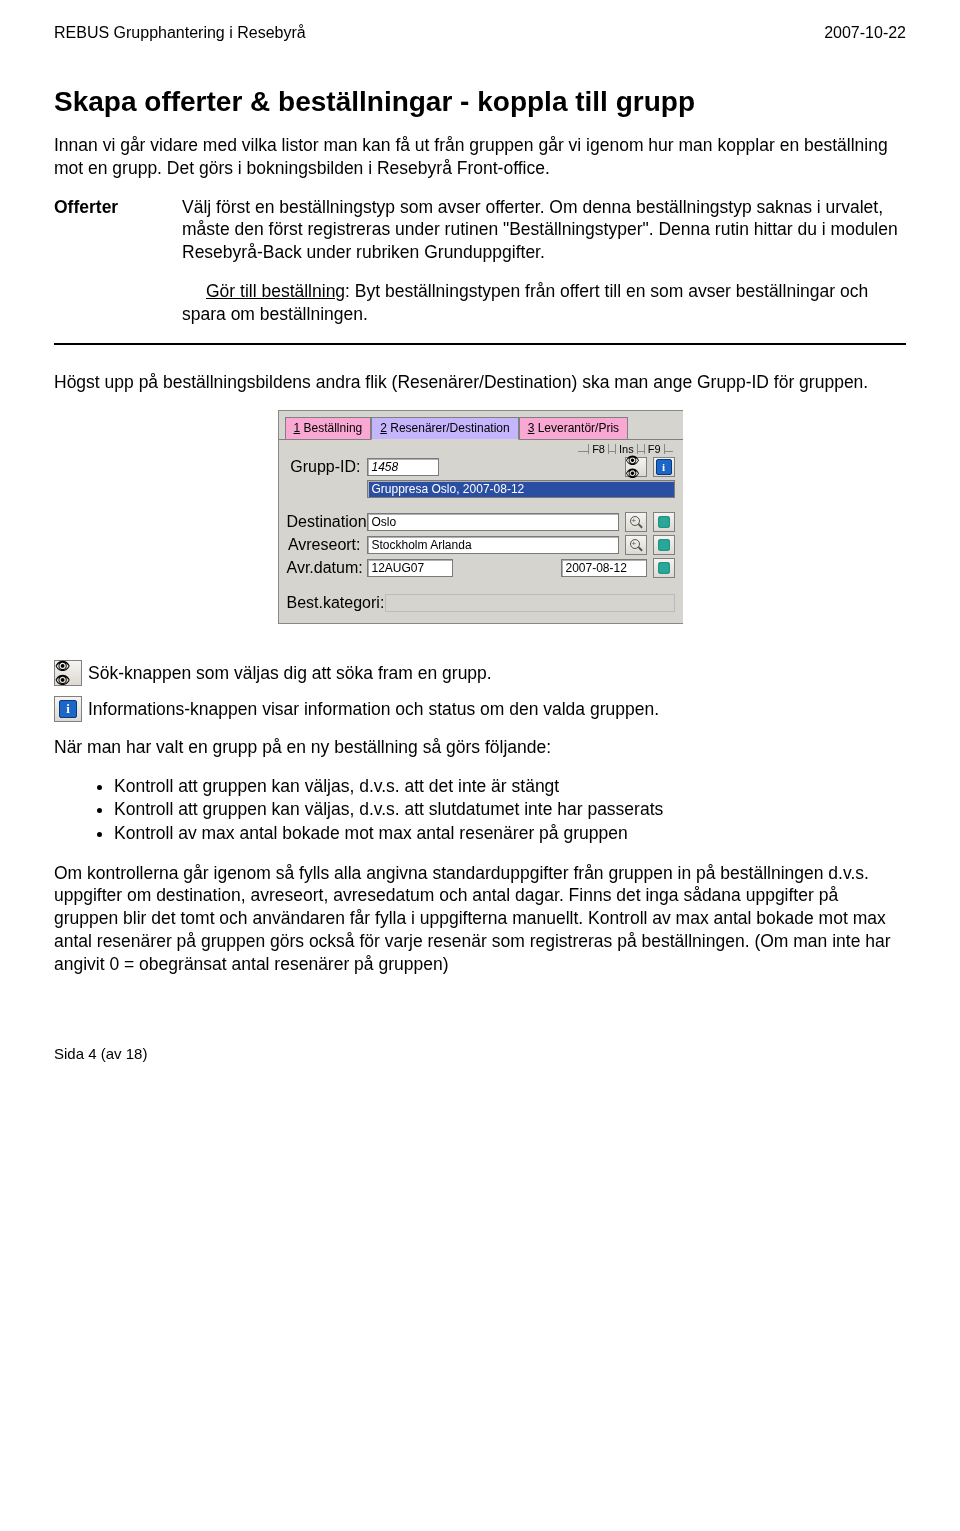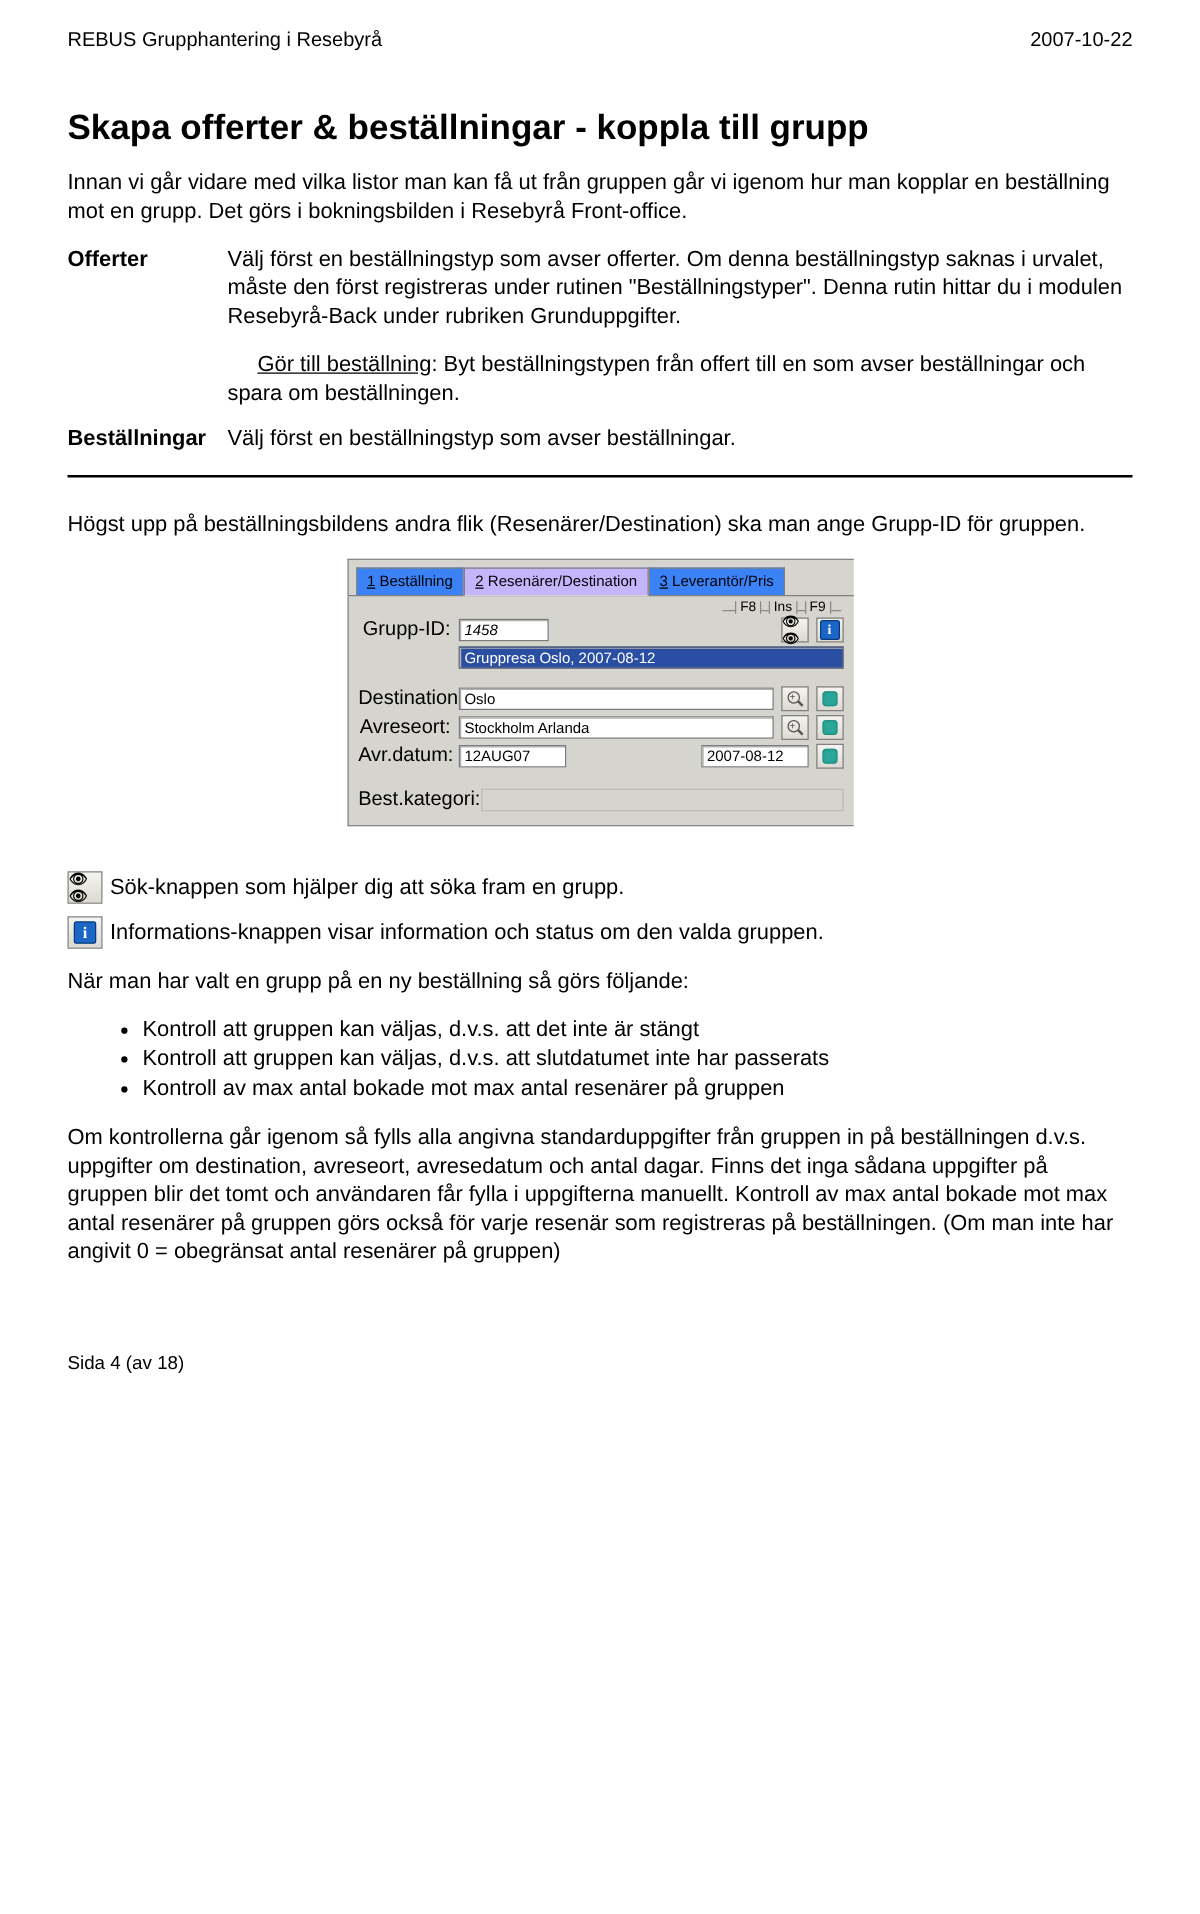--- a/index.html
+++ b/index.html
@@ -90,21 +90,21 @@
     position: relative;
   }
   .tab .u { text-decoration: underline; }
   .tab.active {
     background: #c4b5fd;
     border-bottom: 1px solid #d6d4ce;
     margin-bottom: -1px;
     z-index: 2;
   }
   .tab:not(.active) {
-    background: #3b82f6;
+    background: #f9a8d4;
   }
   .form-area {
     border-top: 1px solid #808080;
     padding: 4px 8px 8px 8px;
   }
   .hint-row {
     display: flex;
     justify-content: flex-end;
     font-size: 11px;
     color: #000;
@@ -205,26 +205,20 @@
       <div class="def-term">Offerter</div>
       <div class="def-body">
         <span>Välj först en beställningstyp som avser offerter. Om denna beställningstyp saknas i urvalet, måste den först registreras under rutinen "Beställningstyper". Denna rutin hittar du i modulen Resebyrå-Back under rubriken Grunduppgifter.</span>
         <div class="sub">
           <span class="underline">Gör till beställning</span><span>: Byt beställningstypen från offert till en som avser beställningar och spara om beställningen.</span>
         </div>
       </div>
     </div>
   </div>
 
-  <div class="def-section">
-    <div class="def-row">
-      <div class="def-term">Beställningar</div>
-      <div class="def-body">Välj först en beställningstyp som avser beställningar.</div>
-    </div>
-  </div>
 
   <hr class="hr">
 
   <p class="para">Högst upp på beställningsbildens andra flik (Resenärer/Destination) ska man ange Grupp-ID för gruppen.</p>
 
   <div class="mock-wrap">
     <div class="mock">
       <div class="tabs">
         <div class="tab"><span class="u">1</span><span> Beställning</span></div>
         <div class="tab active"><span class="u">2</span><span> Resenärer/Destination</span></div>
@@ -305,21 +299,21 @@
           <div class="finput" style="flex:1; background:#d6d4ce; box-shadow:none; border:1px solid #bbb;"></div>
         </div>
       </div>
     </div>
   </div>
 
   <div class="iconrow">
     <div class="iconbox">
         <span class="bino">👁👁</span>
       </div>
-    <span class="para" style="margin:0;">Sök-knappen som hjälper dig att söka fram en grupp.</span>
+    <span class="para" style="margin:0;">Sök-knappen som väljas dig att söka fram en grupp.</span>
   </div>
   <div class="iconrow" style="margin-top:4px;">
     <div class="iconbox">
         <span class="info-i">i</span>
       </div>
     <span class="para" style="margin:0;">Informations-knappen visar information och status om den valda gruppen.</span>
   </div>
 
   <p class="para" style="margin-top:14px;">När man har valt en grupp på en ny beställning så görs följande:</p>
 

